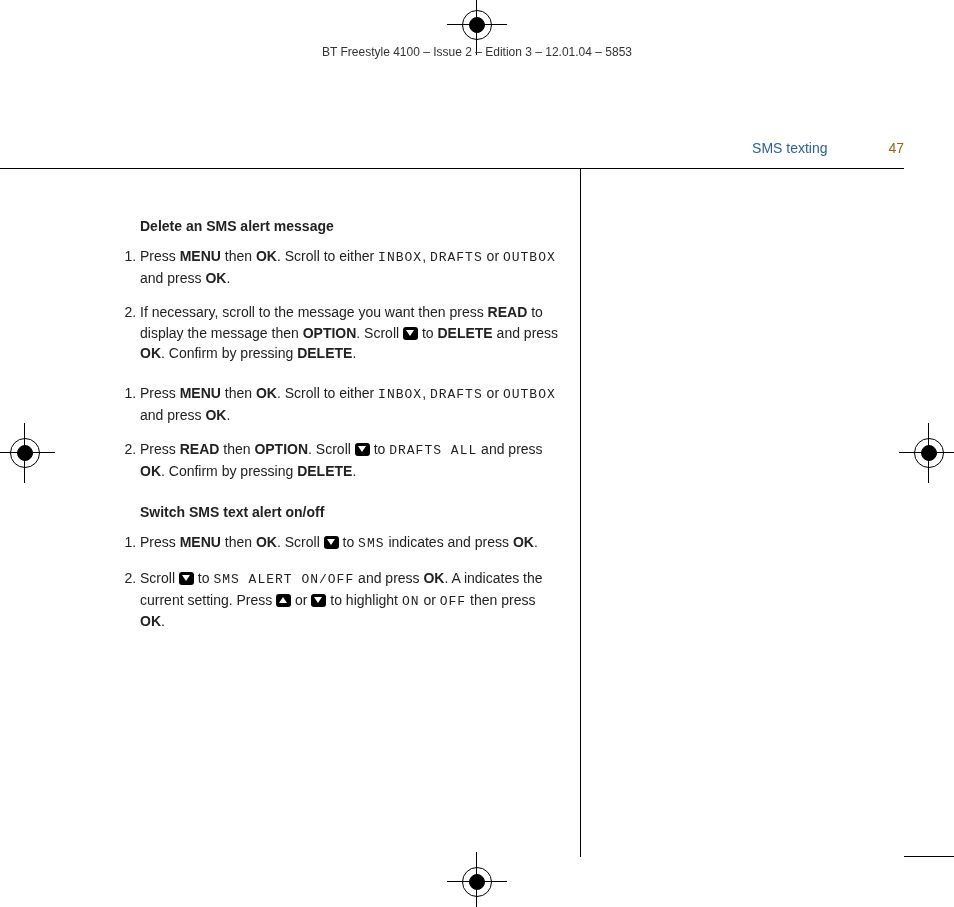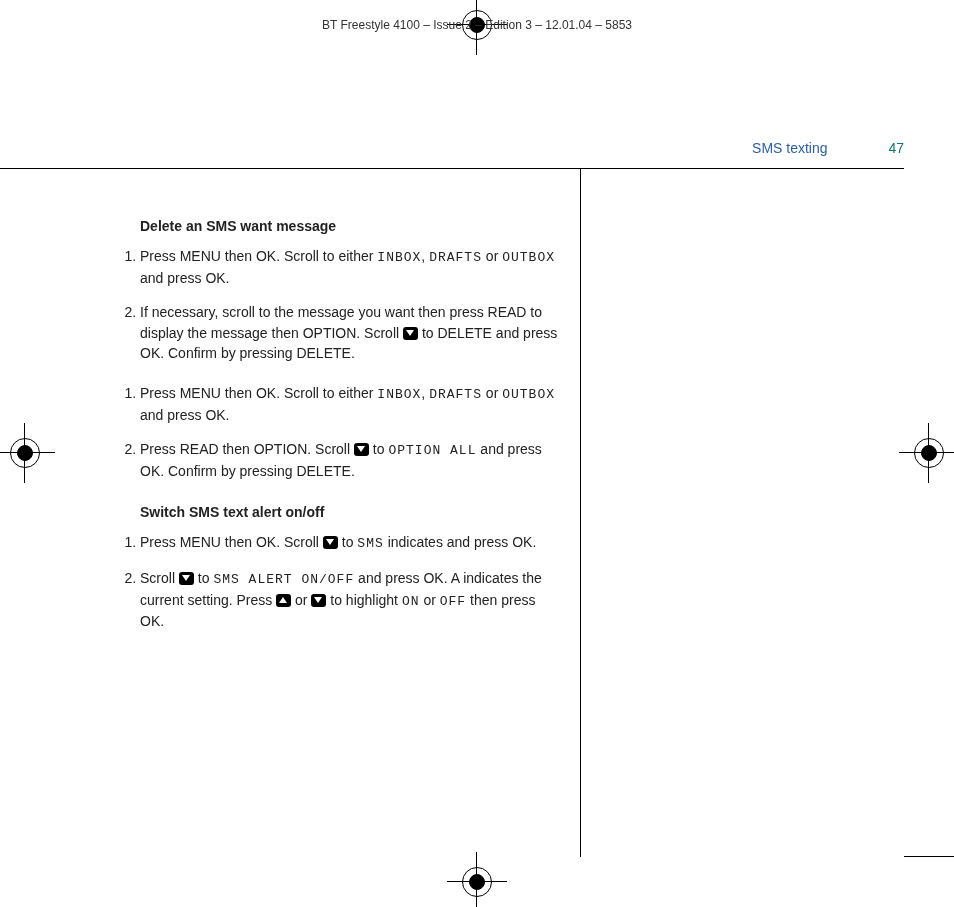--- a/index.html
+++ b/index.html
@@ -41,21 +41,21 @@
     background: #000;
   }
   .crop-circle-group .vline {
     position: absolute;
     left: 14px; top: -15px;
     width: 1px; height: 60px;
     background: #000;
   }
   .header-line {
     position: absolute;
-    top: 18px;
+    top: 45px;
     left: 0;
     width: 100%;
     text-align: center;
     font-size: 12px;
     color: #333;
   }
   .page-frame {
     position: absolute;
     top: 68px;
     left: 50px;
@@ -66,21 +66,21 @@
     position: absolute;
     top: 72px;
     right: 0;
     font-size: 14px;
   }
   .running-head .section {
     color: #2a5ea8;
     margin-right: 57px;
   }
   .running-head .pagenum {
-    color: #0f766e;
+    color: #a16207;
   }
   .rule-top {
     position: absolute;
     top: 100px;
     left: 0;
     right: 0;
     height: 1px;
     background: #000;
   }
   .rule-top-short {
@@ -119,21 +119,21 @@
     font-weight: bold;
     margin: 18px 0 10px 25px;
   }
   .content ol {
     margin: 0 0 20px 0;
     padding-left: 25px;
   }
   .content li {
     margin-bottom: 14px;
   }
-  b { font-weight: normal; }
+  b { font-weight: bold; }
   .lcd {
     font-family: "Courier New", monospace;
     letter-spacing: 1px;
     font-size: 13px;
   }
   .down-icon, .up-icon {
     display: inline-block;
     width: 15px;
     height: 13px;
     background: #000;
@@ -195,36 +195,36 @@
     <span class="pagenum">47</span>
   </div>
 
   <div class="rule-top-short"></div>
   <div class="rule-top"></div>
   <div class="vdivider"></div>
   <div class="rule-bottom-short"></div>
 
   <div class="content">
 
-    <h3>Delete an SMS want message</h3>
+    <h3>Delete an SMS alert message</h3>
     <ol>
       <li>
         <span>Press </span><b>MENU</b><span> then </span><b>OK</b><span>. Scroll to either </span><span class="lcd">INBOX</span><span>, </span><span class="lcd">DRAFTS</span><span> or </span><span class="lcd">OUTBOX</span><span> and press </span><b>OK</b><span>.</span>
       </li>
       <li>
         <span>If necessary, scroll to the message you want then press </span><b>READ</b><span> to display the message then </span><b>OPTION</b><span>. Scroll </span><span class="down-icon"></span><span> to </span><b>DELETE</b><span> and press </span><b>OK</b><span>. Confirm by pressing </span><b>DELETE</b><span>.</span>
       </li>
     </ol>
 
     <ol>
       <li>
         <span>Press </span><b>MENU</b><span> then </span><b>OK</b><span>. Scroll to either </span><span class="lcd">INBOX</span><span>, </span><span class="lcd">DRAFTS</span><span> or </span><span class="lcd">OUTBOX</span><span> and press </span><b>OK</b><span>.</span>
       </li>
       <li>
-        <span>Press </span><b>READ</b><span> then </span><b>OPTION</b><span>. Scroll </span><span class="down-icon"></span><span> to </span><span class="lcd">OPTION ALL</span><span> and press </span><b>OK</b><span>. Confirm by pressing </span><b>DELETE</b><span>.</span>
+        <span>Press </span><b>READ</b><span> then </span><b>OPTION</b><span>. Scroll </span><span class="down-icon"></span><span> to </span><span class="lcd">DRAFTS ALL</span><span> and press </span><b>OK</b><span>. Confirm by pressing </span><b>DELETE</b><span>.</span>
       </li>
     </ol>
 
     <h3>Switch SMS text alert on/off</h3>
     <ol>
       <li>
         <span>Press </span><b>MENU</b><span> then </span><b>OK</b><span>. Scroll </span><span class="down-icon"></span><span> to </span><span class="lcd">SMS</span><span> indicates and press </span><b>OK</b><span>.</span>
       </li>
       <li>
         <span>Scroll </span><span class="down-icon"></span><span> to </span><span class="lcd">SMS ALERT ON/OFF</span><span> and press </span><b>OK</b><span>. A     indicates the current setting. Press </span><span class="up-icon"></span><span> or </span><span class="down-icon"></span><span> to highlight </span><span class="lcd">ON</span><span> or </span><span class="lcd">OFF</span><span> then press </span><b>OK</b><span>.</span>

